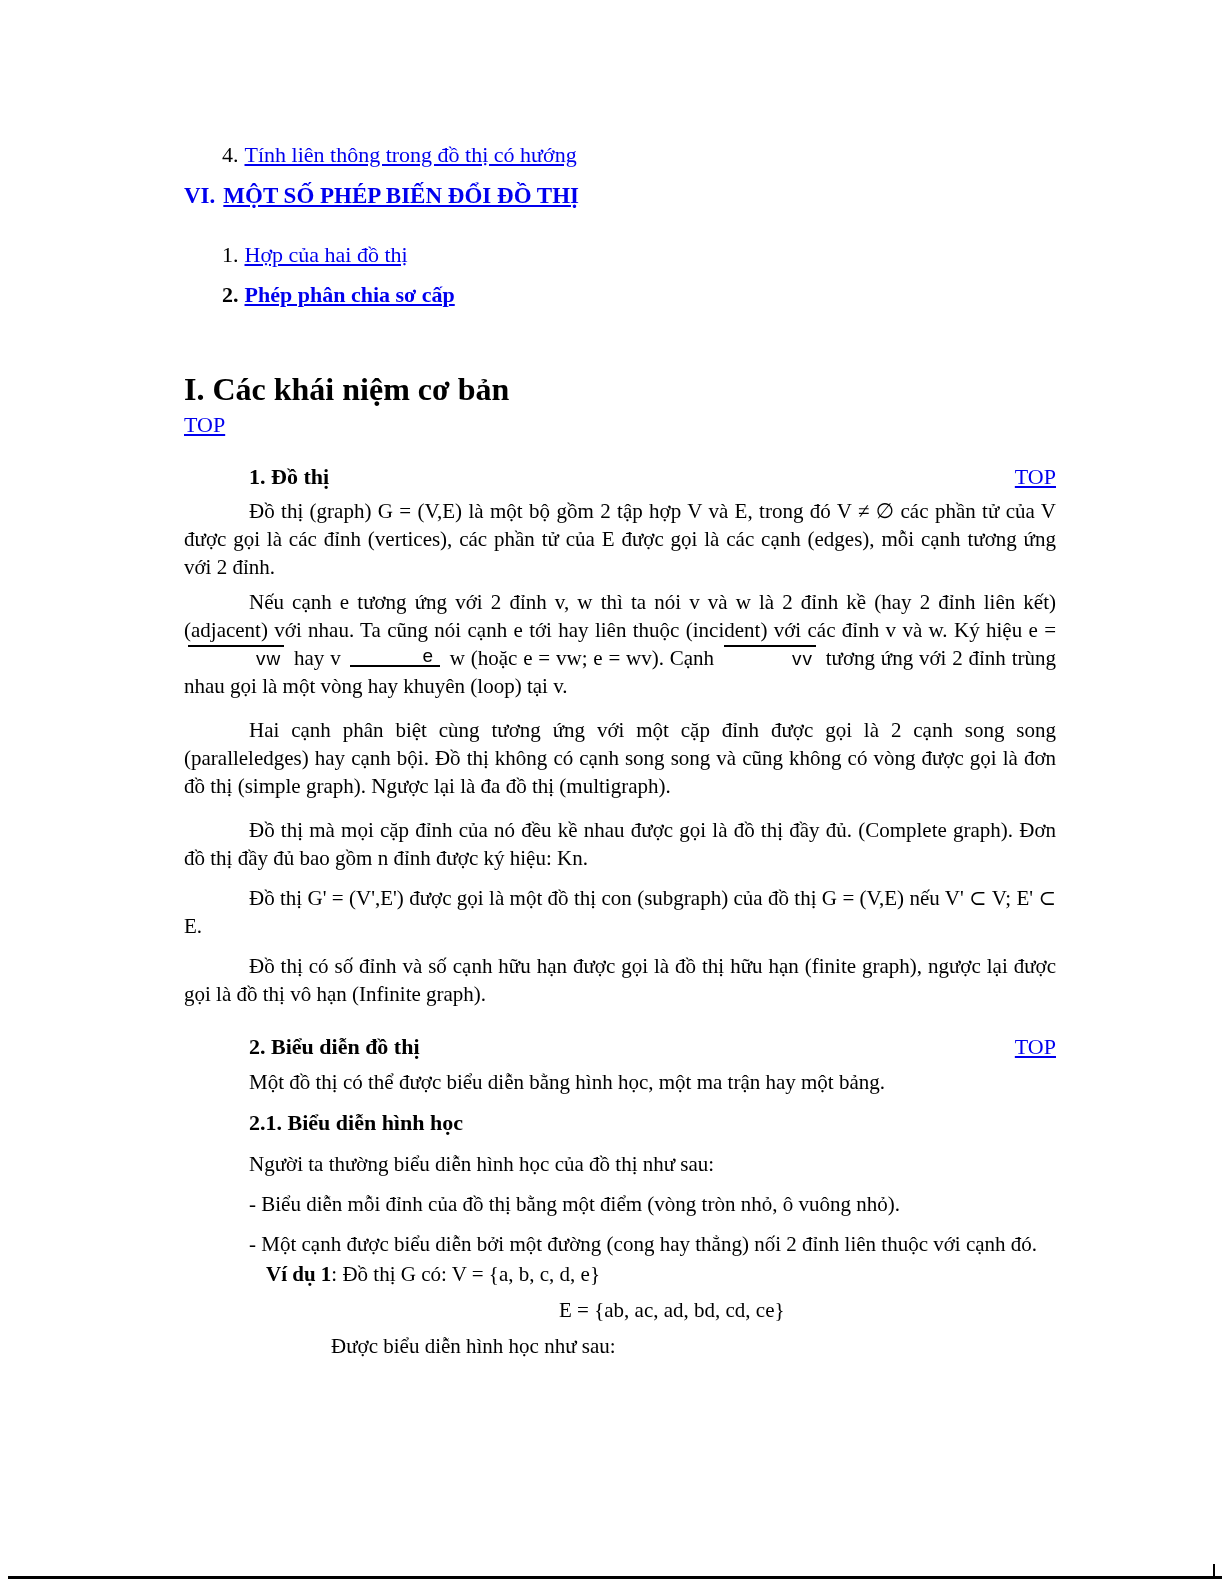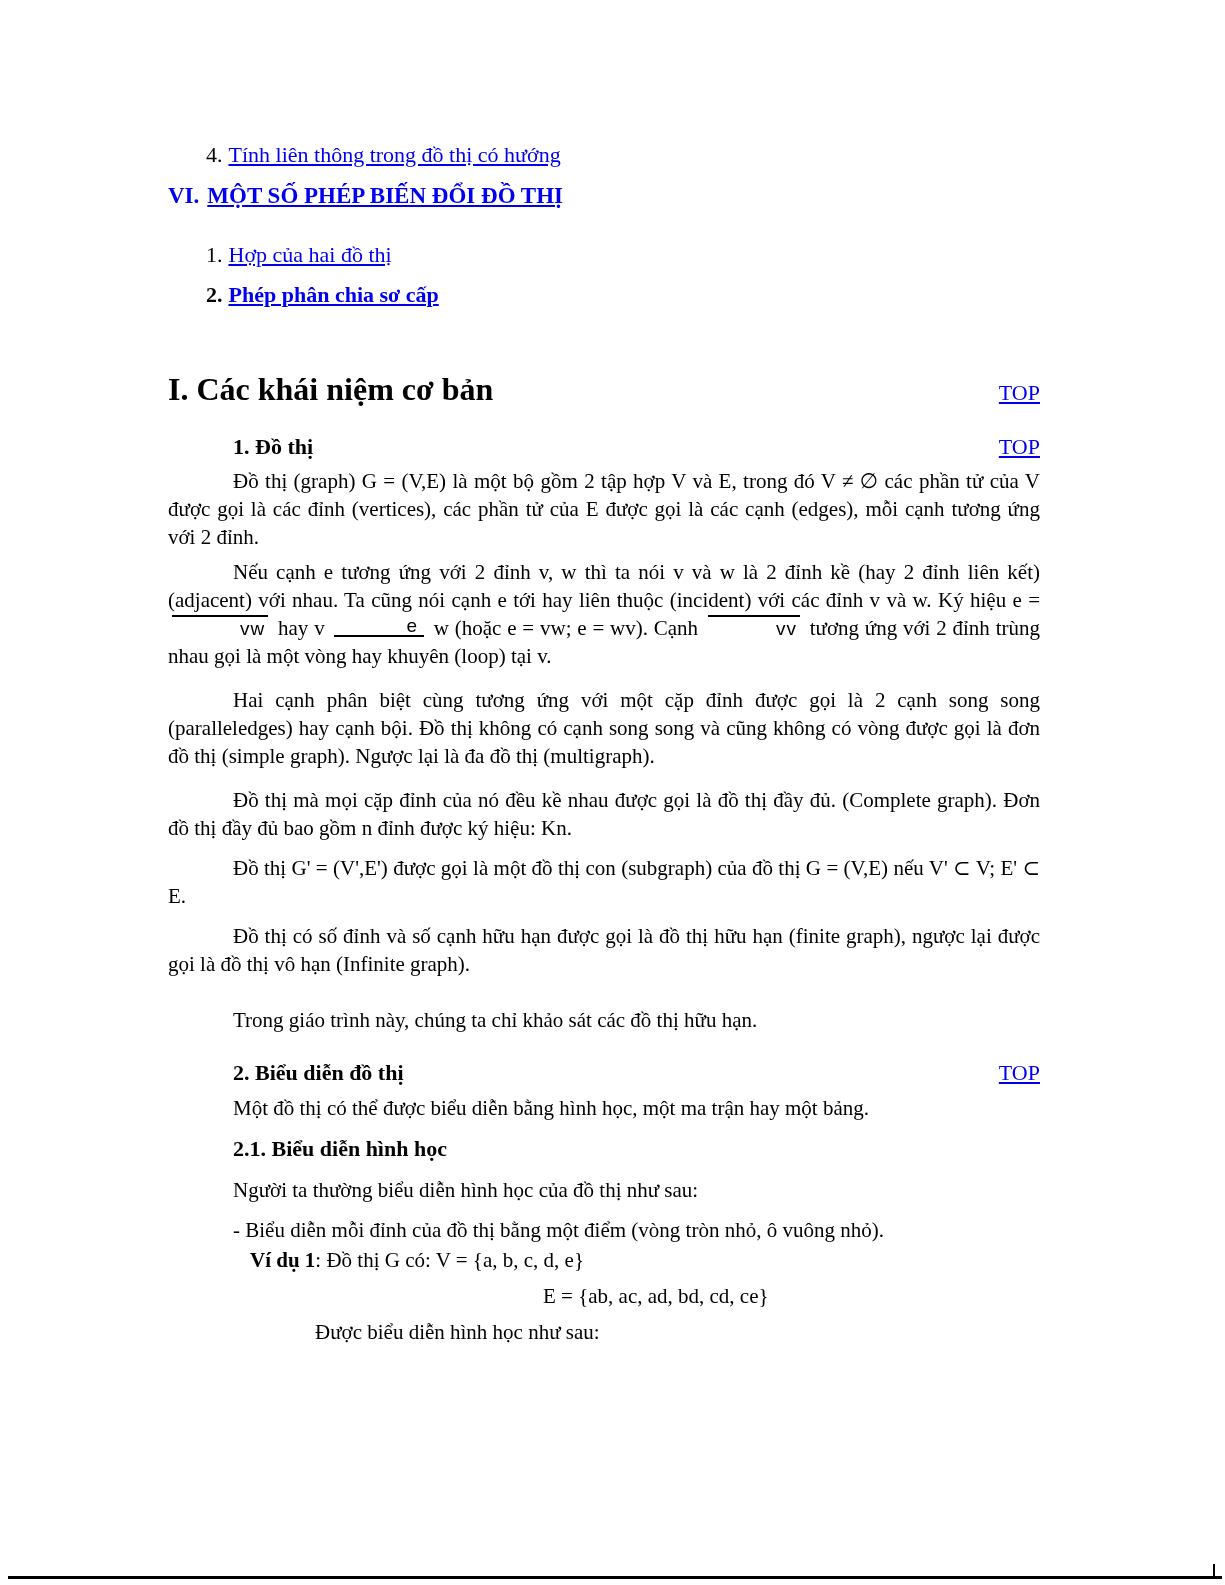--- a/index.html
+++ b/index.html
@@ -6,33 +6,33 @@
   html,body { background:#ffffff; }
   .page {
     position:relative;
     width:1225px; height:1585px;
     background:#ffffff;
     font-family:"Liberation Serif","DejaVu Serif",serif;
     color:#000000;
     overflow:hidden;
   }
   .content {
-    position:absolute; left:168px; top:0; width:872px;
+    position:absolute; left:184px; top:0; width:872px;
   }
   a.link { color:#0000ee; text-decoration:underline; cursor:pointer; }
   .toc-item { font-size:22px; line-height:30px; margin-left:38px; }
   .toc-item .num { color:#000; margin-right:6px; }
   .toc-vi { font-size:23px; line-height:32px; font-weight:bold; margin-top:10px; }
   .toc-vi .num { color:#0000ee; margin-right:8px; text-decoration:none; }
   .toc-first { margin-top:140px; }
   .toc-s1 { margin-top:28px; }
   .toc-s2 { margin-top:10px;font-weight:bold; }
 
   .hrow { display:flex; justify-content:space-between; align-items:baseline; }
-  .h-main { margin-top:58px; }
+  .h-main { margin-top:58px;flex-direction:column; }
   .h-main .h-text { font-size:32px; line-height:42px; font-weight:bold; }
   .top-link { font-size:22px; line-height:30px; }
 
   .h-sub { margin-top:22px; }
   .h-sub .h-text { font-size:22px; line-height:30px; font-weight:bold; margin-left:65px; }
 
   p.body {
     font-size:21px; line-height:28px;
     text-align:justify; text-indent:65px;
   }
@@ -109,35 +109,35 @@
     <p class="body mt7"><span>Nếu cạnh e tương ứng với 2 đỉnh v, w thì ta nói v và w là 2 đỉnh kề (hay 2 đỉnh liên kết) (adjacent) với nhau. Ta cũng nói cạnh e tới hay liên thuộc (incident) với các đỉnh v và w. Ký hiệu e = </span><span class="f-over">vw</span><span> hay v </span><span class="f-frac">e</span><span> w (hoặc e = vw; e = wv). Cạnh </span><span class="f-over">vv</span><span> tương ứng với 2 đỉnh trùng nhau gọi là một vòng hay khuyên (loop) tại v.</span></p>
 
     <p class="body mt16">Hai cạnh phân biệt cùng tương ứng với một cặp đỉnh được gọi là 2 cạnh song song (paralleledges) hay cạnh bội. Đồ thị không có cạnh song song và cũng không có vòng được gọi là đơn đồ thị (simple graph). Ngược lại là đa đồ thị (multigraph).</p>
 
     <p class="body mt16">Đồ thị mà mọi cặp đỉnh của nó đều kề nhau được gọi là đồ thị đầy đủ. (Complete graph). Đơn đồ thị đầy đủ bao gồm n đỉnh được ký hiệu: Kn.</p>
 
     <p class="body mt12">Đồ thị G' = (V',E') được gọi là một đồ thị con (subgraph) của đồ thị G = (V,E) nếu V' ⊂ V; E' ⊂ E.</p>
 
     <p class="body mt12">Đồ thị có số đỉnh và số cạnh hữu hạn được gọi là đồ thị hữu hạn (finite graph), ngược lại được gọi là đồ thị vô hạn (Infinite graph).</p>
 
-    <p class="body mt28">Trong giáo trình này, chúng ta chỉ khảo sát các đồ thị hữu hạn.</p>
 
     <div class="hrow" style="margin-top:24px;align-items:flex-end;">
       <span class="h-text" style="font-size:22px;line-height:30px;font-weight:bold;margin-left:65px;">2. Biểu diễn đồ thị</span>
       <a class="link top-link">TOP</a>
     </div>
 
     <p class="body mt6">Một đồ thị có thể được biểu diễn bằng hình học, một ma trận hay một bảng.</p>
 
     <div class="h-inline">2.1. Biểu diễn hình học</div>
 
     <p class="body mt12">Người ta thường biểu diễn hình học của đồ thị như sau:</p>
 
     <p class="body mt12">- Biểu diễn mỗi đỉnh của đồ thị bằng một điểm (vòng tròn nhỏ, ô vuông nhỏ).</p>
 
+    <p class="body mt12">- Một cạnh được biểu diễn bởi một đường (cong hay thẳng) nối 2 đỉnh liên thuộc với cạnh đó.</p>
 
     <div class="vidu-line mt2"><b>Ví dụ 1</b><span>: Đồ thị G có:  V = {a, b, c, d, e}</span></div>
 
     <div class="eline mt8">E = {ab, ac, ad, bd, cd, ce}</div>
 
     <div class="closing mt8">Được biểu diễn hình học như sau:</div>
 
   </div>
 
   <div class="table-rule"></div>

